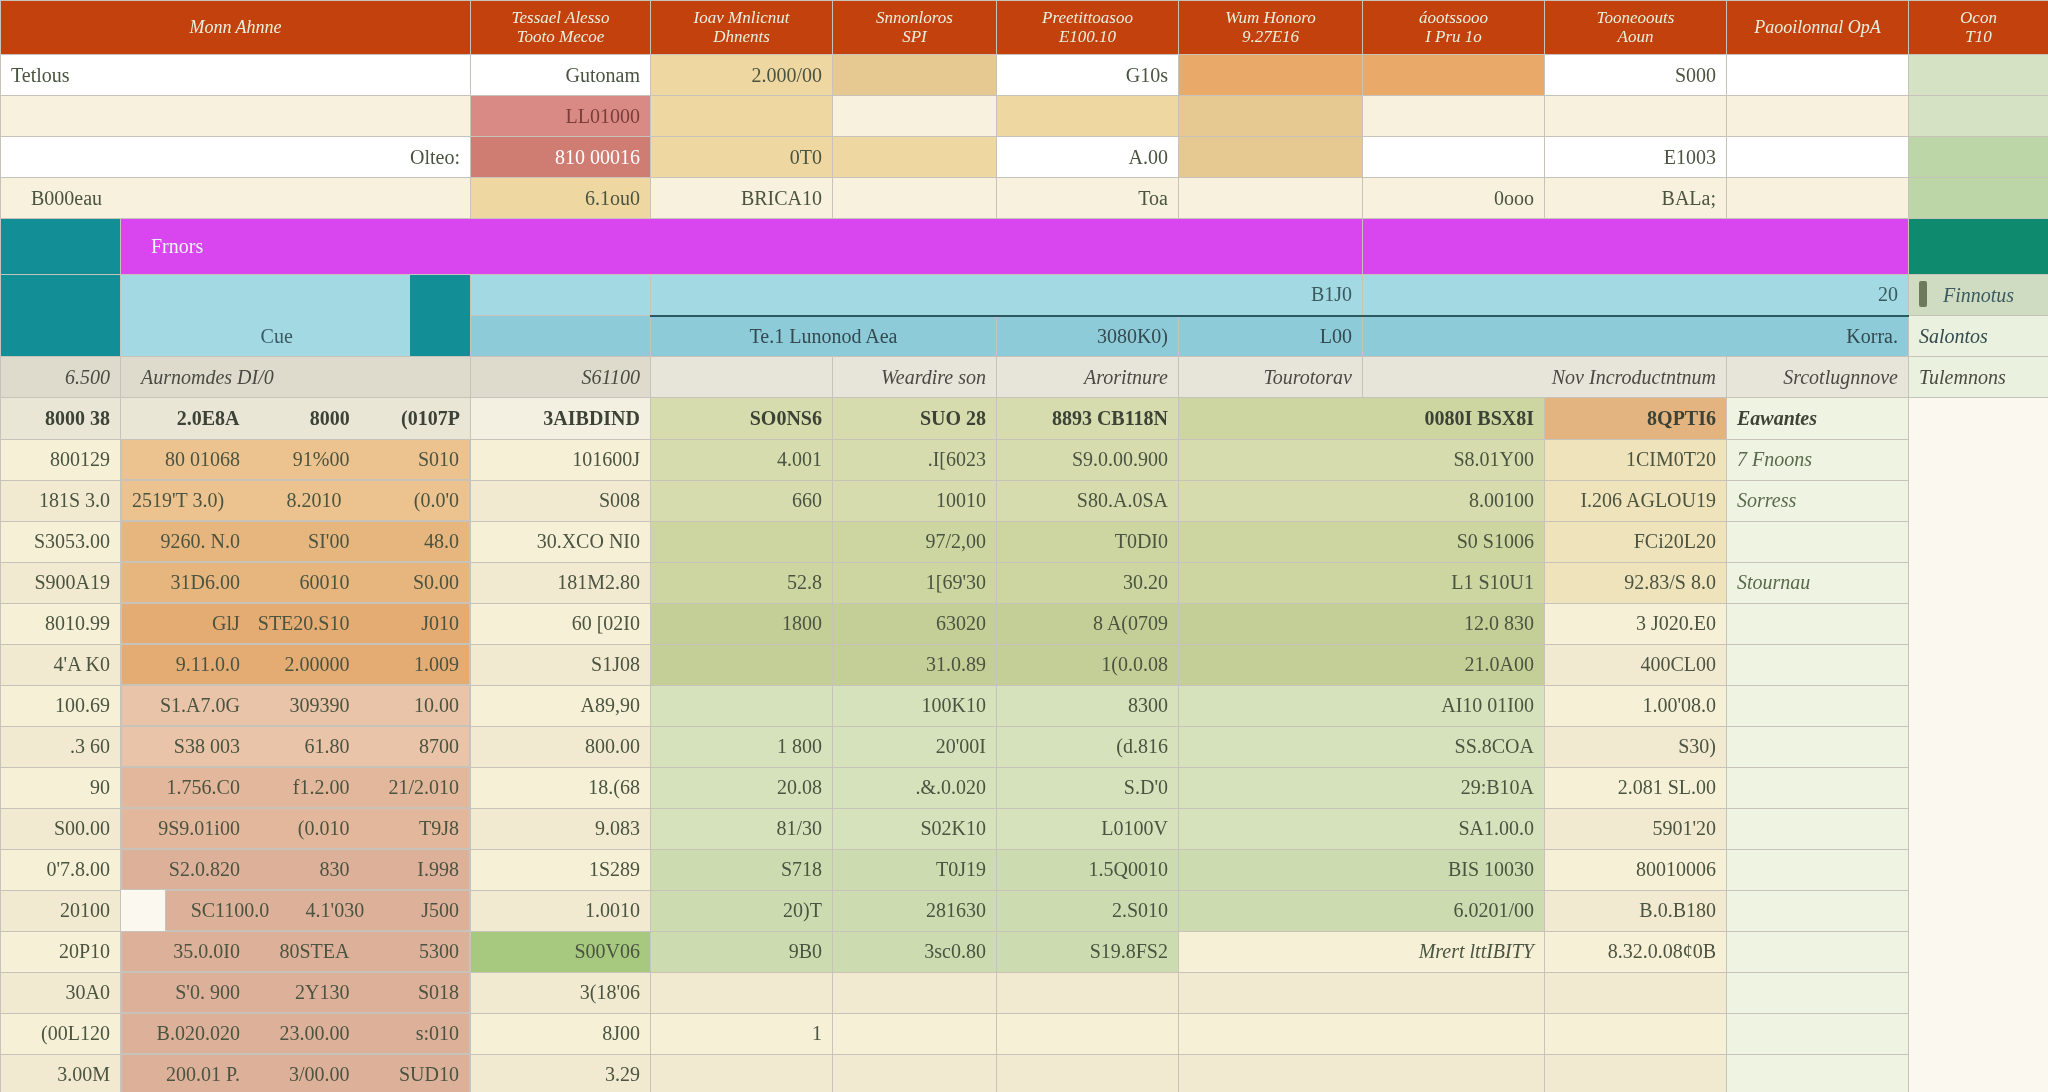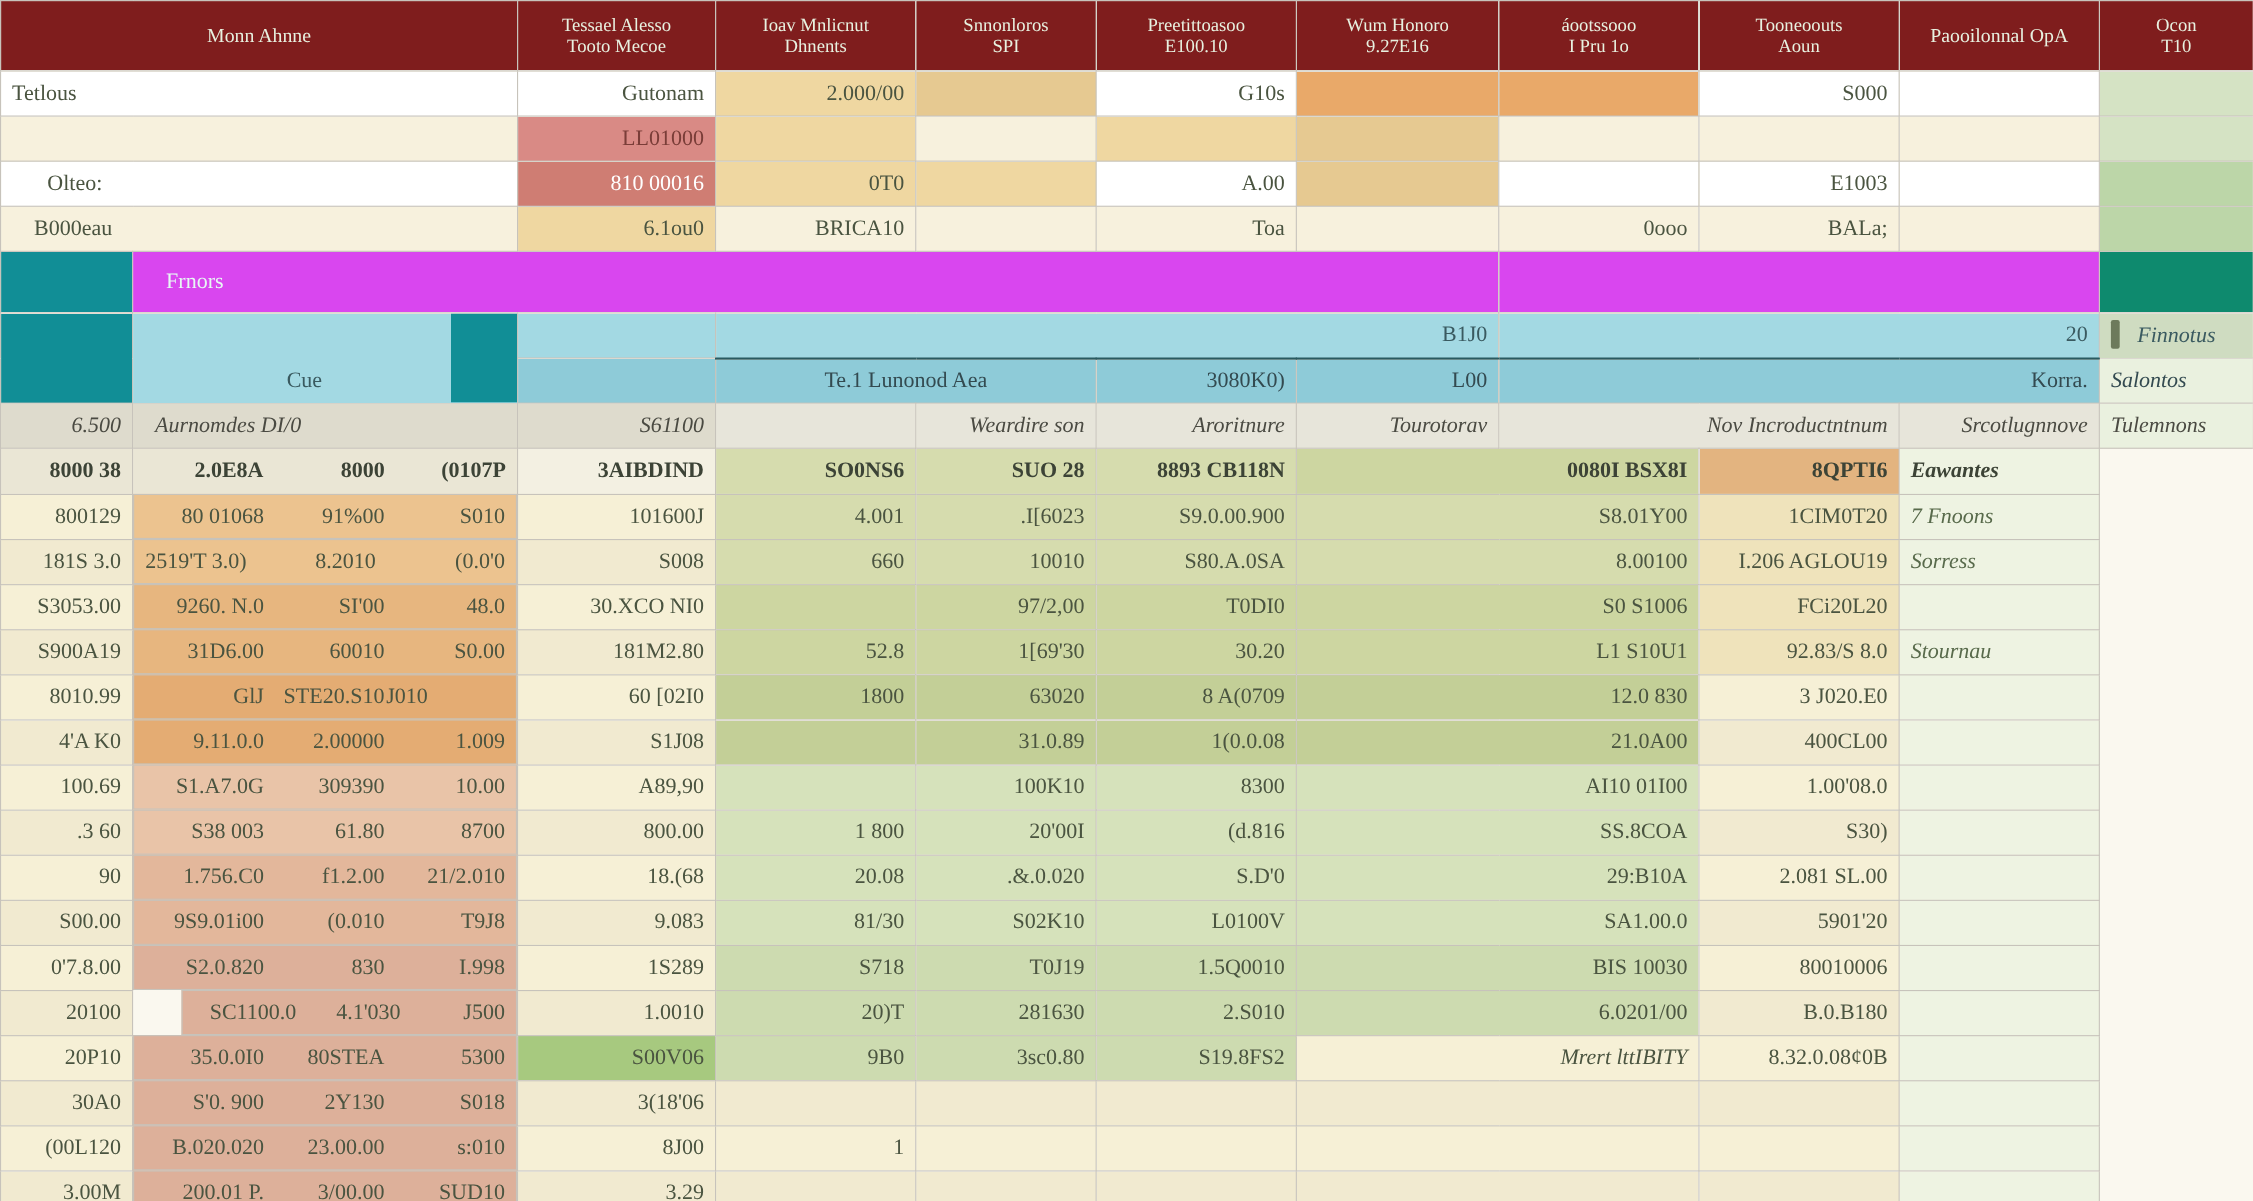--- a/index.html
+++ b/index.html
@@ -4,21 +4,21 @@
 <style>
   * { box-sizing: border-box; margin: 0; padding: 0; }
   html, body { width: 2048px; height: 1092px; overflow: hidden; font-family: Georgia, 'Times New Roman', serif; background:#faf8ef; }
   table { border-collapse: collapse; width: 100%; table-layout: fixed; }
   td, th { border: 1px solid #c7c3bb; padding: 0 10px; height: 41px; font-size: 20px; color:#4a5440; white-space: nowrap; overflow:hidden; }
   .r  { text-align: right; }
   .c  { text-align: center; }
   .it { font-style: italic; }
 
   
-  .hdr td { background:#7f1d1d; color:#e8f1e0; height:64px; font-size:18px; vertical-align:middle; }
+  .hdr td { background:#c2410c; color:#e8f1e0; height:54px; font-size:18px; vertical-align:middle;font-style:italic; }
   .hdr .two { line-height:1.1; font-size:17px; }
 
   
   .row-white td { background:#ffffff; }
   .row-off   td { background:#f7f1dd; }
   .cell-tan    { background:#efd7a1 !important; }
   .cell-tan2   { background:#e6c991 !important; }
   .cell-orange { background:#e9a969 !important; }
   .cell-red    { background:#d98a85 !important; color:#7a3d38 !important; }
   .cell-reddk  { background:#cf7d73 !important; color:#fff !important; }
@@ -113,21 +113,21 @@
  <td class="cell-tan"></td>
         <td></td>
  <td class="cell-tan"></td>
         <td class="cell-tan2"></td>
  <td></td>
         <td></td>
  <td></td>
         <td class="cell-grnlt"></td>
 </tr>
 <tr class="row-white">
- <td colspan="2" class="r" style="text-align:left;padding-left:42px">Olteo:</td>
+ <td colspan="2" class="r" style="text-align:right;padding-left:42px">Olteo:</td>
  <td class="r cell-reddk">810 00016</td>
  <td class="r cell-tan">0T0</td>
  <td class="cell-tan"></td>
  <td class="r">A.00</td>
  <td class="cell-tan2"></td>
         <td></td>
  <td class="r">E1003</td>
  <td></td>
         <td class="cell-grnmd"></td>
 </tr>
@@ -260,21 +260,21 @@
         <td class="r bg-olive2">30.20</td>
         <td colspan="2" class="r bg-olive2">L1 S10U1</td>
         <td class="r bg-tan3">92.83/S 8.0</td>
         <td class="side it">Stournau</td>
       </tr>
       <tr>
         <td class="r bg-cream">8010.99</td>
         <td class="bg-or3" style="display: flex; justify-content: space-between; align-items: center; height: 41px; border-top: 1px solid rgb(199, 195, 187);">
           <span style="width: 33%; text-align: right;">GlJ</span>
           <span style="width: 33%; text-align: right;">STE20.S10</span>
-          <span style="width: 33%; ">J010</span>
+          <span style="width: 33%; text-align: right;">J010</span>
         </td>
         <td class="r bg-cream">60 [02I0</td>
         <td class="r bg-olive3">1800</td>
         <td class="r bg-olive3">63020</td>
         <td class="r bg-olive3">8 A(0709</td>
         <td colspan="2" class="r bg-olive3">12.0 830</td>
         <td class="r bg-cream">3 J020.E0</td>
         <td class="side it"></td>
       </tr>
       <tr>

